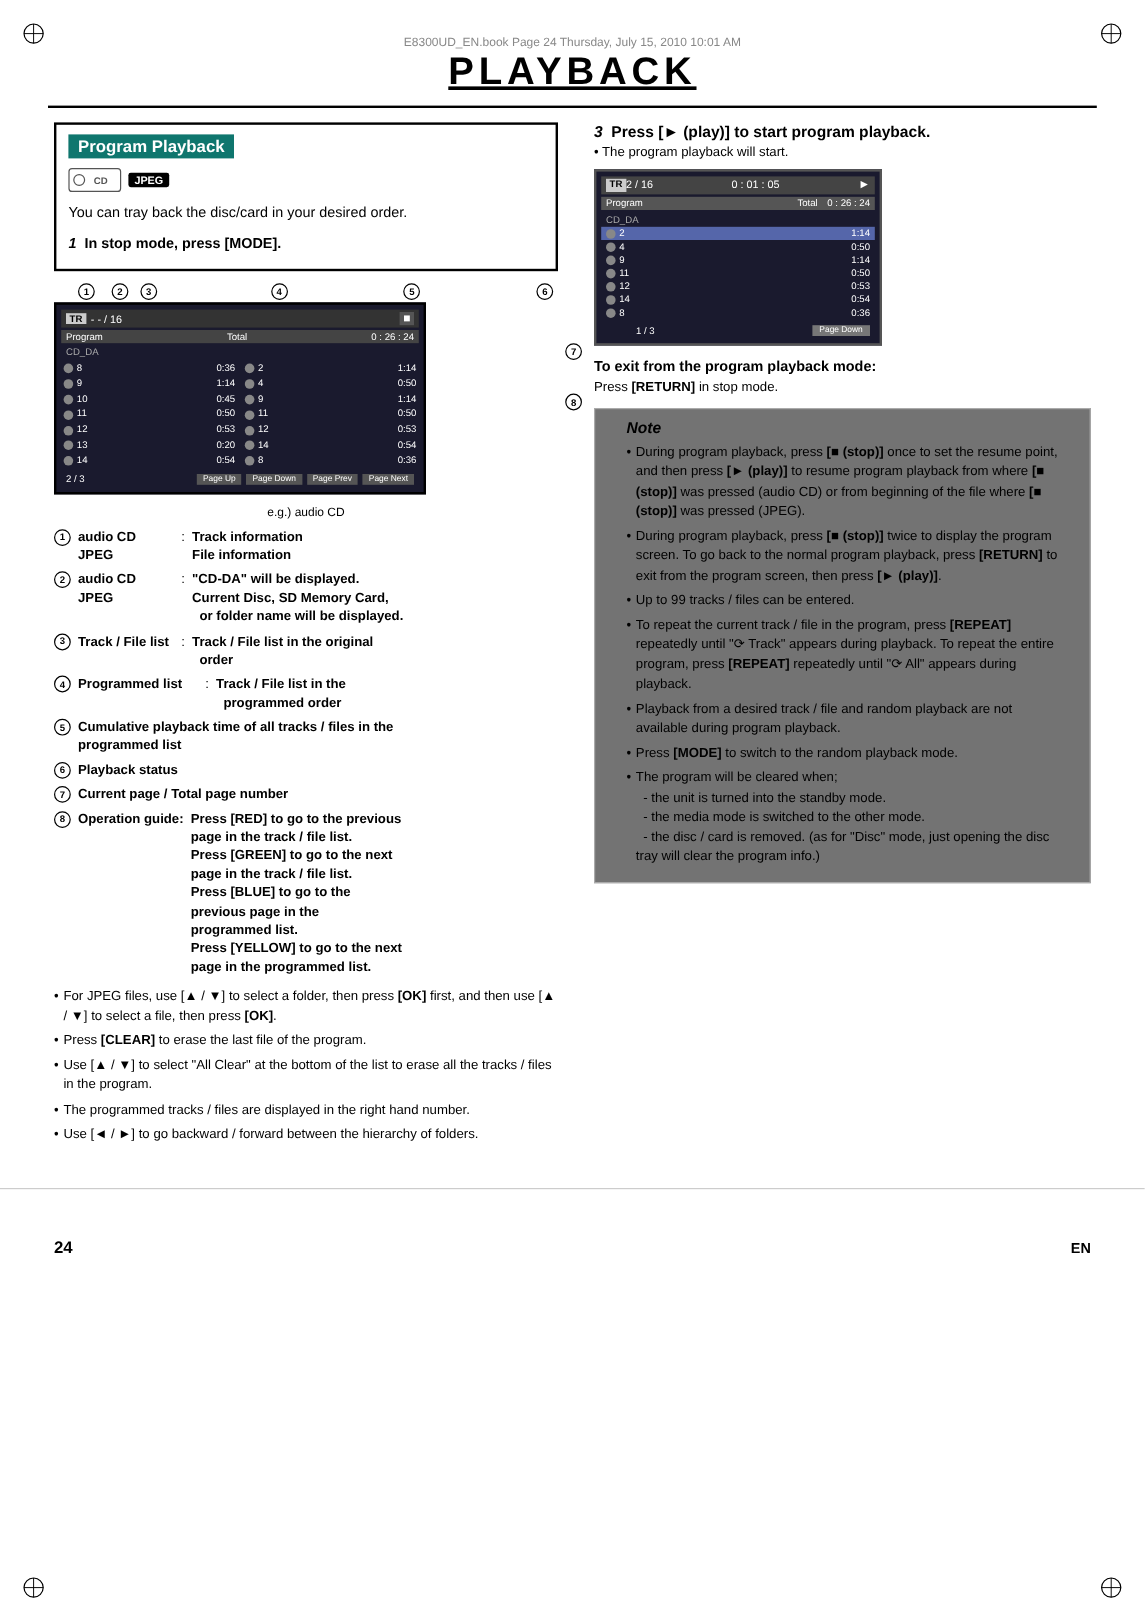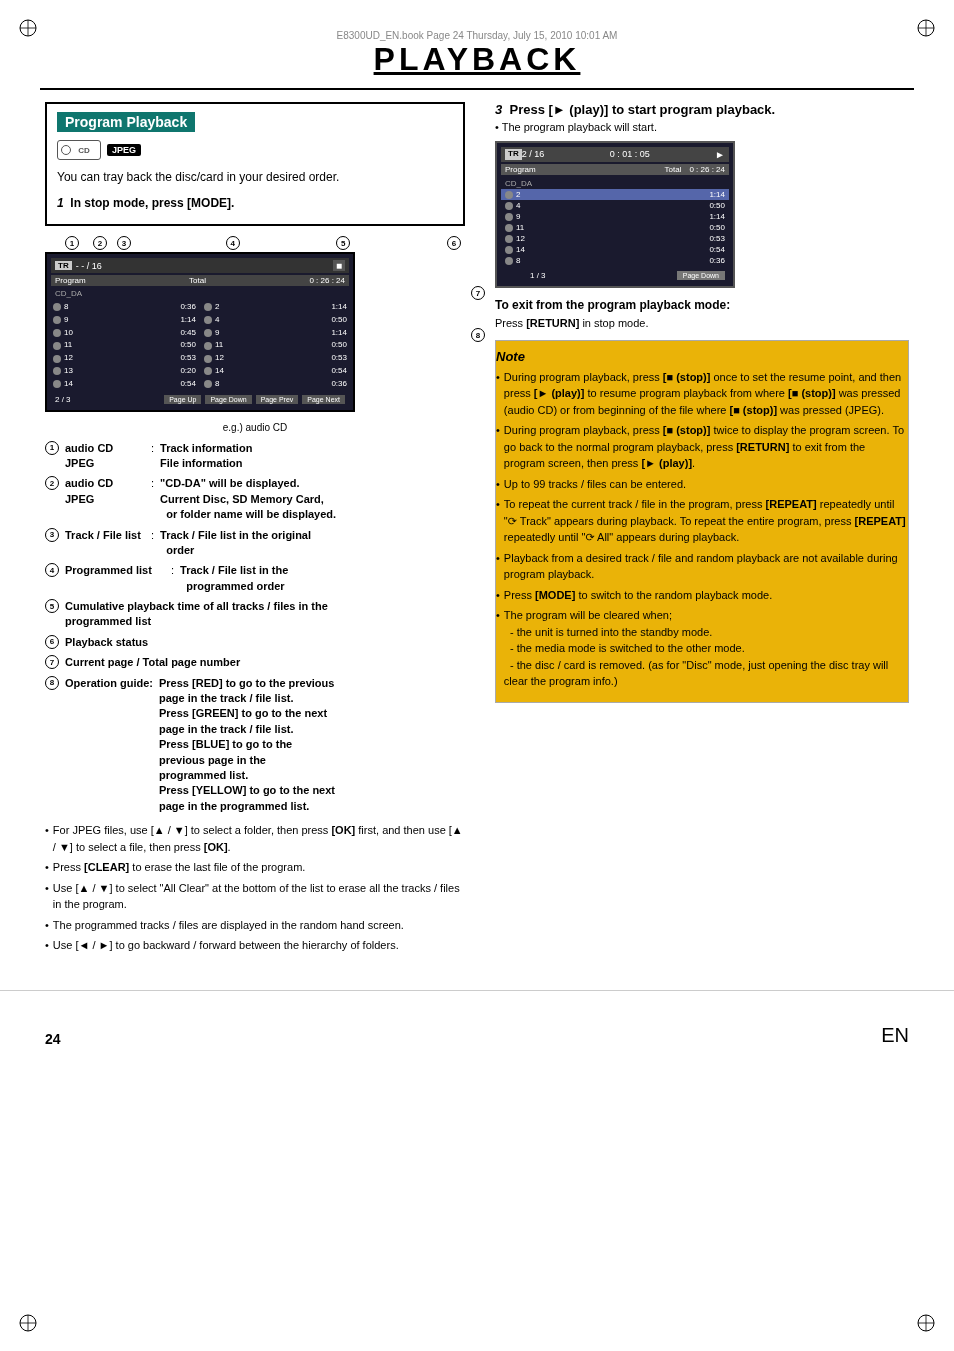--- a/index.html
+++ b/index.html
@@ -342,23 +342,23 @@
       margin-bottom: 3px;
     }
     .exit-note-text {
       font-size: 11px;
       line-height: 1.5;
     }
 
     
     .note-box {
       border: 1.5px solid #aaa;
-      padding: 8px 0;
+      padding: 8px 26px;
       margin-top: 8px;
-      background: #eab308;
+      background: #737373;
     }
     .note-title {
       font-weight: bold;
       font-style: italic;
       font-size: 13px;
       margin-bottom: 5px;
     }
     .note-bullet {
       display: flex;
       gap: 4px;
@@ -375,22 +375,22 @@
       padding: 10px 45px;
       margin-top: 20px;
       border-top: 1px solid #ccc;
     }
     .page-num {
       font-size: 14px;
       font-weight: bold;
       margin-top: 30px;
     }
     .page-lang {
-      font-size: 20px;
-      font-weight: normal;
+      font-size: 12px;
+      font-weight: bold;
     }
 
     
     .eg-label {
       font-size: 10px;
       text-align: center;
       margin-top: 4px;
       margin-bottom: 8px;
     }
 
@@ -661,21 +661,21 @@
       <div class="bullet-item">
         <span class="bullet-dot">•</span>
         <span>Press <span class="key-text">[CLEAR]</span> to erase the last file of the program.</span>
       </div>
       <div class="bullet-item">
         <span class="bullet-dot">•</span>
         <span>Use [▲ / ▼] to select "All Clear" at the bottom of the list to erase all the tracks / files in the program.</span>
       </div>
       <div class="bullet-item">
         <span class="bullet-dot">•</span>
-        <span>The programmed tracks / files are displayed in the random hand screen.</span>
+        <span>The programmed tracks / files are displayed in the right hand number.</span>
       </div>
       <div class="bullet-item">
         <span class="bullet-dot">•</span>
         <span>Use [◄ / ►] to go backward / forward between the hierarchy of folders.</span>
       </div>
     </div>
 
   </div>
 
   <div class="right-col">

